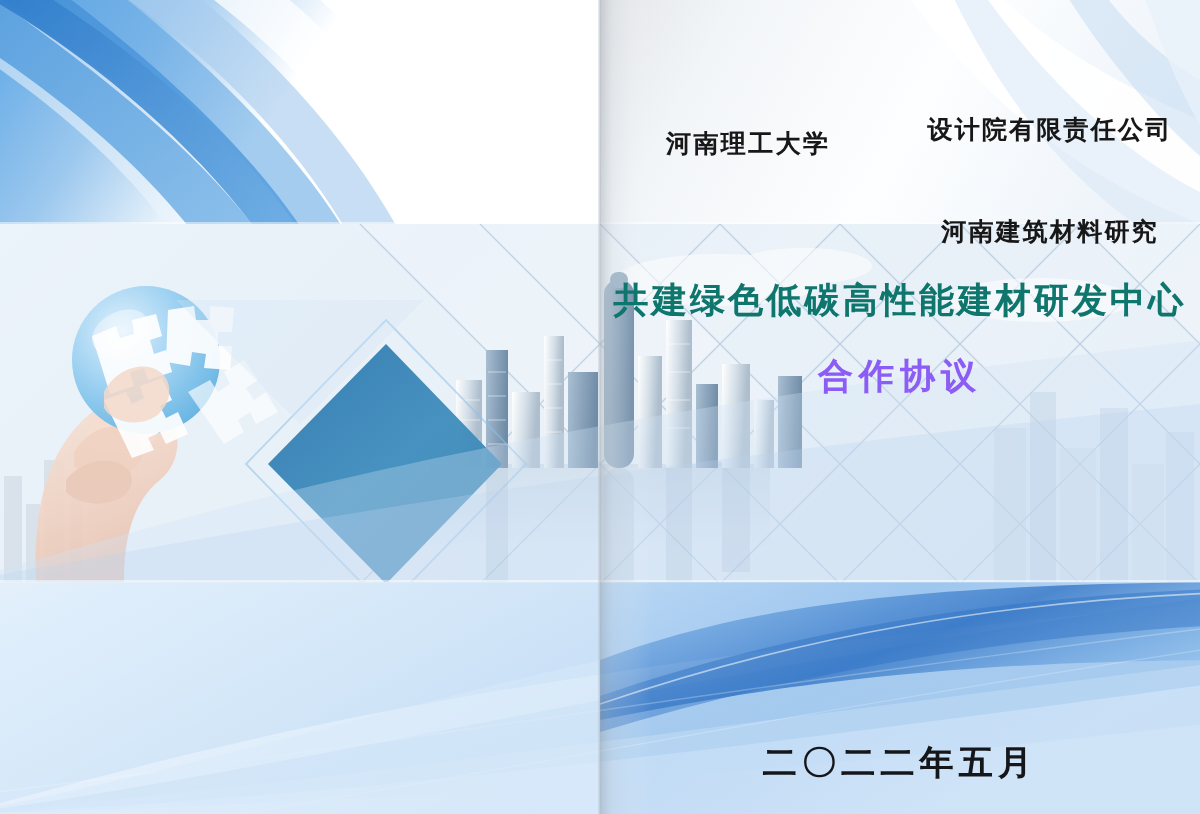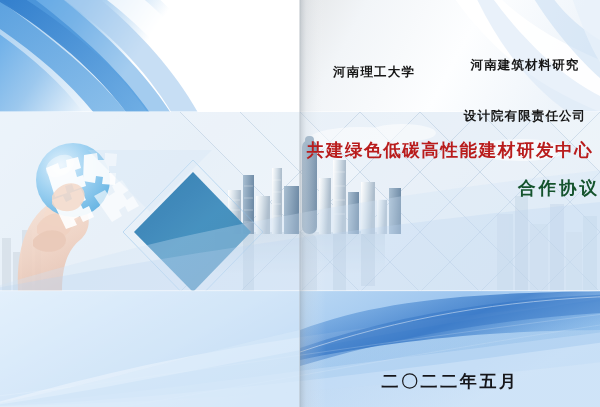--- a/index.html
+++ b/index.html
@@ -24,27 +24,27 @@
   #org-right{
     left:460px;top:23px;
     width:130px;text-align:center;
     font-size:12.5px;font-weight:bold;letter-spacing:1.1px;
     line-height:17px;
   }
   #title-main{
     left:300px;top:138px;width:300px;
     text-align:center;
     font-size:17.5px;font-weight:bold;letter-spacing:1.6px;
-    color:#b91c1c;
+    color:#0f766e;
   }
   #title-sub{
     left:300px;top:176px;width:300px;
-    text-align:right;
+    text-align:center;
     font-size:17.5px;font-weight:bold;letter-spacing:3px;
-    color:#14532d;
+    color:#8b5cf6;
   }
   #date{
     left:300px;top:370px;width:300px;
     text-align:center;
     font-size:17px;font-weight:bold;letter-spacing:2.6px;
     color:#15161a;
   }
 </style>
 </head>
 <body>
@@ -329,22 +329,22 @@
       <g>
         <rect x="300" y="0" width="26" height="407" fill="url(#gFold)"></rect>
         <rect x="299.2" y="0" width="1" height="407" fill="#aeb6bd" opacity="0.5"></rect>
       </g>
     </svg>
   </div>
 
   <div class="txt" id="org-left">河南理工大学</div>
 
   <div class="txt" id="org-right">
+    <div>设计院有限责任公司</div>
     <div>河南建筑材料研究</div>
-    <div>设计院有限责任公司</div>
   </div>
 
   <div class="txt" id="title-main">共建绿色低碳高性能建材研发中心</div>
 
   <div class="txt" id="title-sub">合作协议</div>
 
   <div class="txt" id="date">二〇二二年五月</div>
 
 </div>
 

